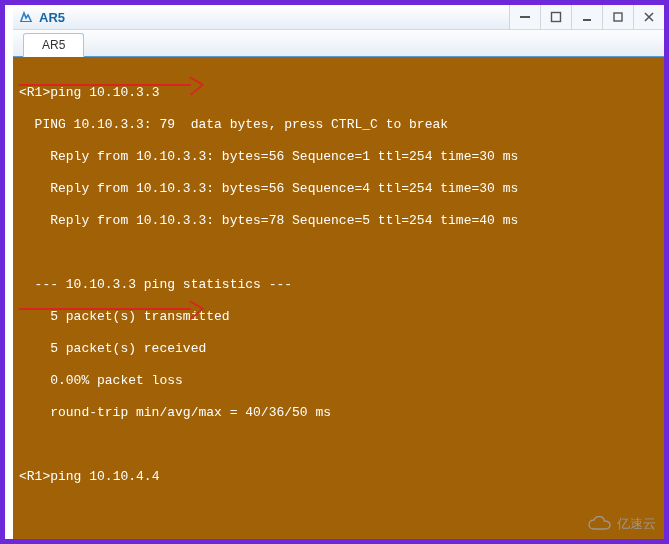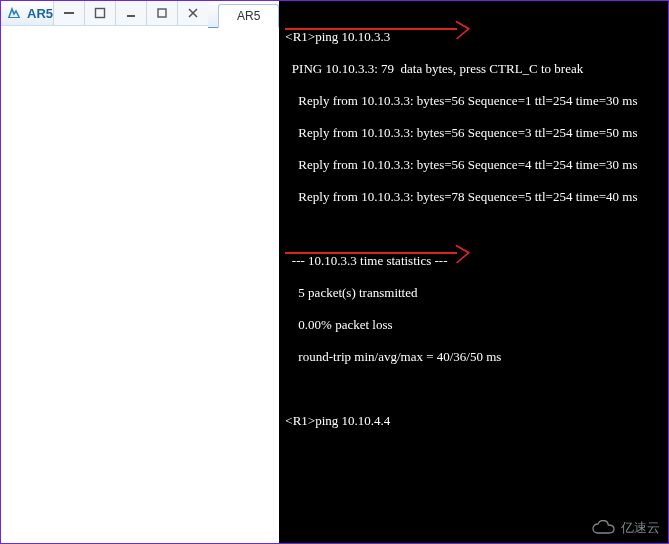--- a/index.html
+++ b/index.html
@@ -9,24 +9,25 @@
     height: 544px;
     font-family: "Segoe UI", Tahoma, sans-serif;
     background: #f0f0f0;
     overflow: hidden;
     position: relative;
   }
   .window {
     position: absolute;
     inset: 0;
     display: flex;
-    flex-direction: row;
-    border: 1px solid #6d28d9;
+    flex-direction: column;
+    border: 5px solid #6d28d9;
     background: #fff;
     box-sizing: border-box;
+    padding-left: 8px;
   }
   .titlebar {
     height: 24px;
     background: linear-gradient(#ffffff, #e6eef7);
     display: flex;
     align-items: center;
     padding-left: 6px;
     border-bottom: 1px solid #c9dce9;
     color: #1765a3;
     font-size: 13px;
@@ -72,23 +73,23 @@
     border-bottom: 1px solid #fff;
     padding: 4px 18px 4px 18px;
     font-size: 12px;
     color: #333;
     border-radius: 3px 3px 0 0;
     position: relative;
     top: 1px;
   }
   .terminal {
     flex: 1;
-    background: #000000;
+    background: #a16207;
     color: #fff;
-    font-family: Liberation Serif, serif;
+    font-family: Liberation Mono, monospace;
     font-size: 13px;
     line-height: 16px;
     padding: 12px 6px 6px 6px;
     overflow: hidden;
     position: relative;
     white-space: pre;
   }
   .terminal .line { white-space: pre; }
   .underline-red {
     position: absolute;
@@ -176,26 +177,26 @@
   <div class="tabstrip">
     <div class="tab">
       <span>AR5</span>
     </div>
   </div>
 
   <div class="terminal">
 <div class="line"><span>&lt;R1&gt;</span><span>ping 10.10.3.3</span></div>
 <div class="line">  PING 10.10.3.3: 79  data bytes, press CTRL_C to break</div>
 <div class="line">    Reply from 10.10.3.3: bytes=56 Sequence=1 ttl=254 time=30 ms</div>
-<div class="line">    Reply from 10.10.3.3: bytes=56 Sequence=3 ttl=254 time=50 ms</div>
 <div class="line">    Reply from 10.10.3.3: bytes=56 Sequence=4 ttl=254 time=30 ms</div>
 <div class="line">    Reply from 10.10.3.3: bytes=78 Sequence=5 ttl=254 time=40 ms</div>
 <div class="line"> </div>
-<div class="line">  --- 10.10.3.3 time statistics ---</div>
+<div class="line">  --- 10.10.3.3 ping statistics ---</div>
 <div class="line">    5 packet(s) transmitted</div>
+<div class="line">    5 packet(s) received</div>
 <div class="line">    0.00% packet loss</div>
 <div class="line">    round-trip min/avg/max = 40/36/50 ms</div>
 <div class="line"> </div>
 <div class="line"><span>&lt;R1&gt;</span><span>ping 10.10.4.4</span></div>
 
 
 
 
 
 

